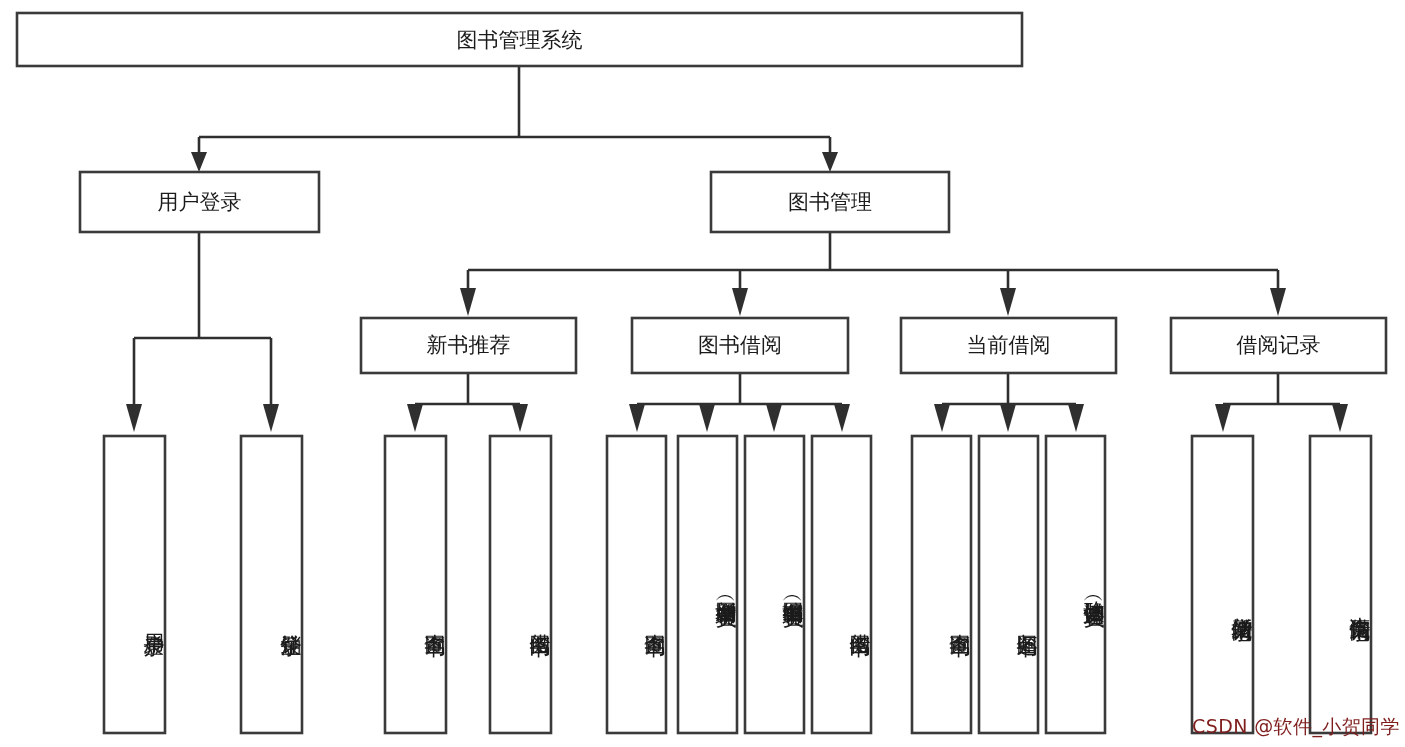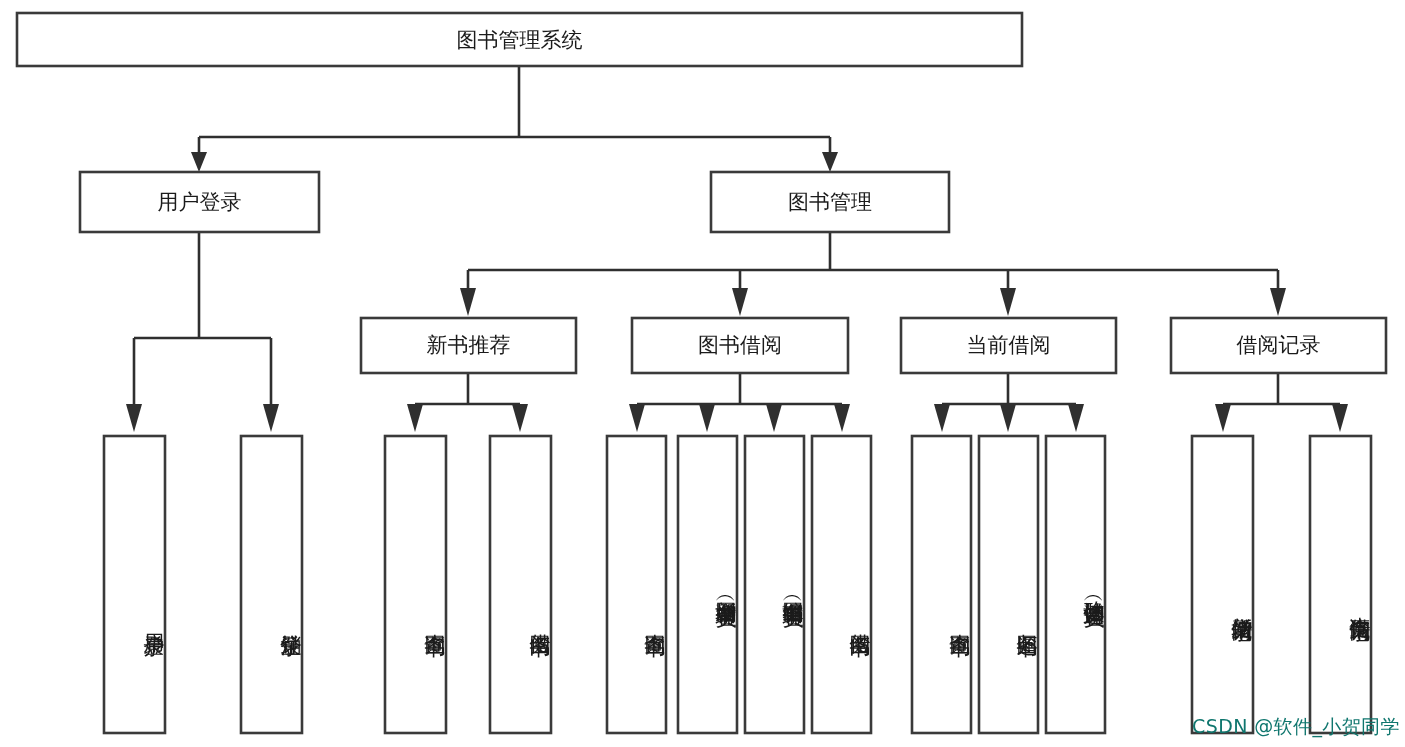--- a/index.html
+++ b/index.html
@@ -63,21 +63,21 @@
     letter-spacing: 1px;
     display: flex;
     align-items: flex-start;
     justify-content: center;
     pointer-events: none;
   }
   .watermark {
     position: absolute;
     font-family: "DejaVu Sans", "Liberation Sans", sans-serif;
     font-size: 19px;
-    color: #0f766e;
+    color: #7f1d1d;
     white-space: nowrap;
     letter-spacing: 0.4px;
   }
 </style>
 </head>
 <body>
 
 <div id="diagram-root">
 
   <svg class="diagram-svg" viewBox="0 0 1405 747" xmlns="http://www.w3.org/2000/svg">

